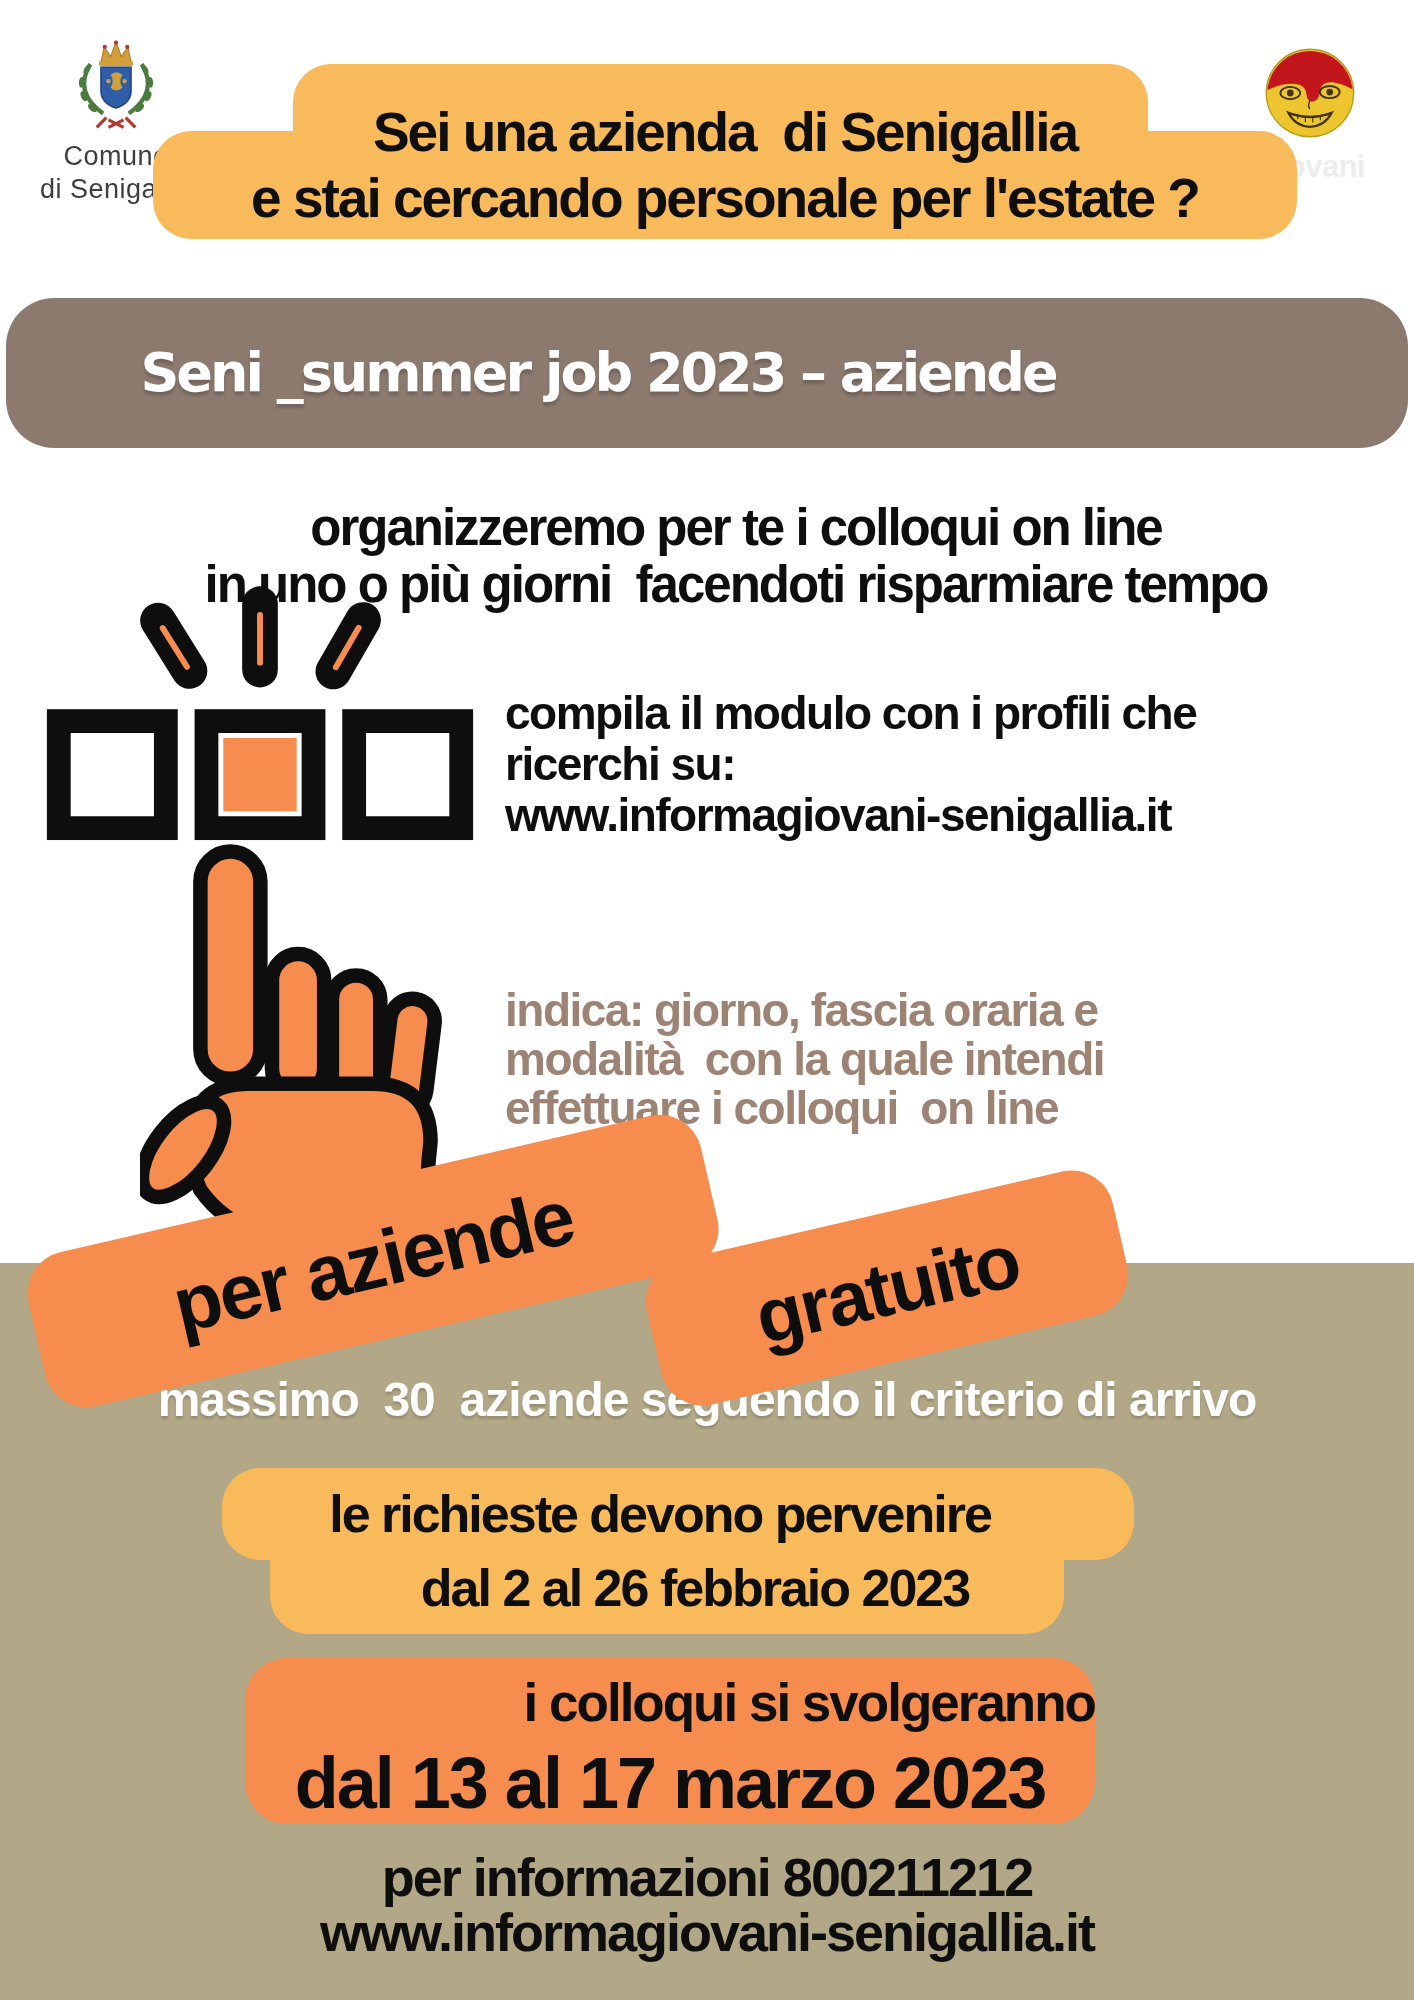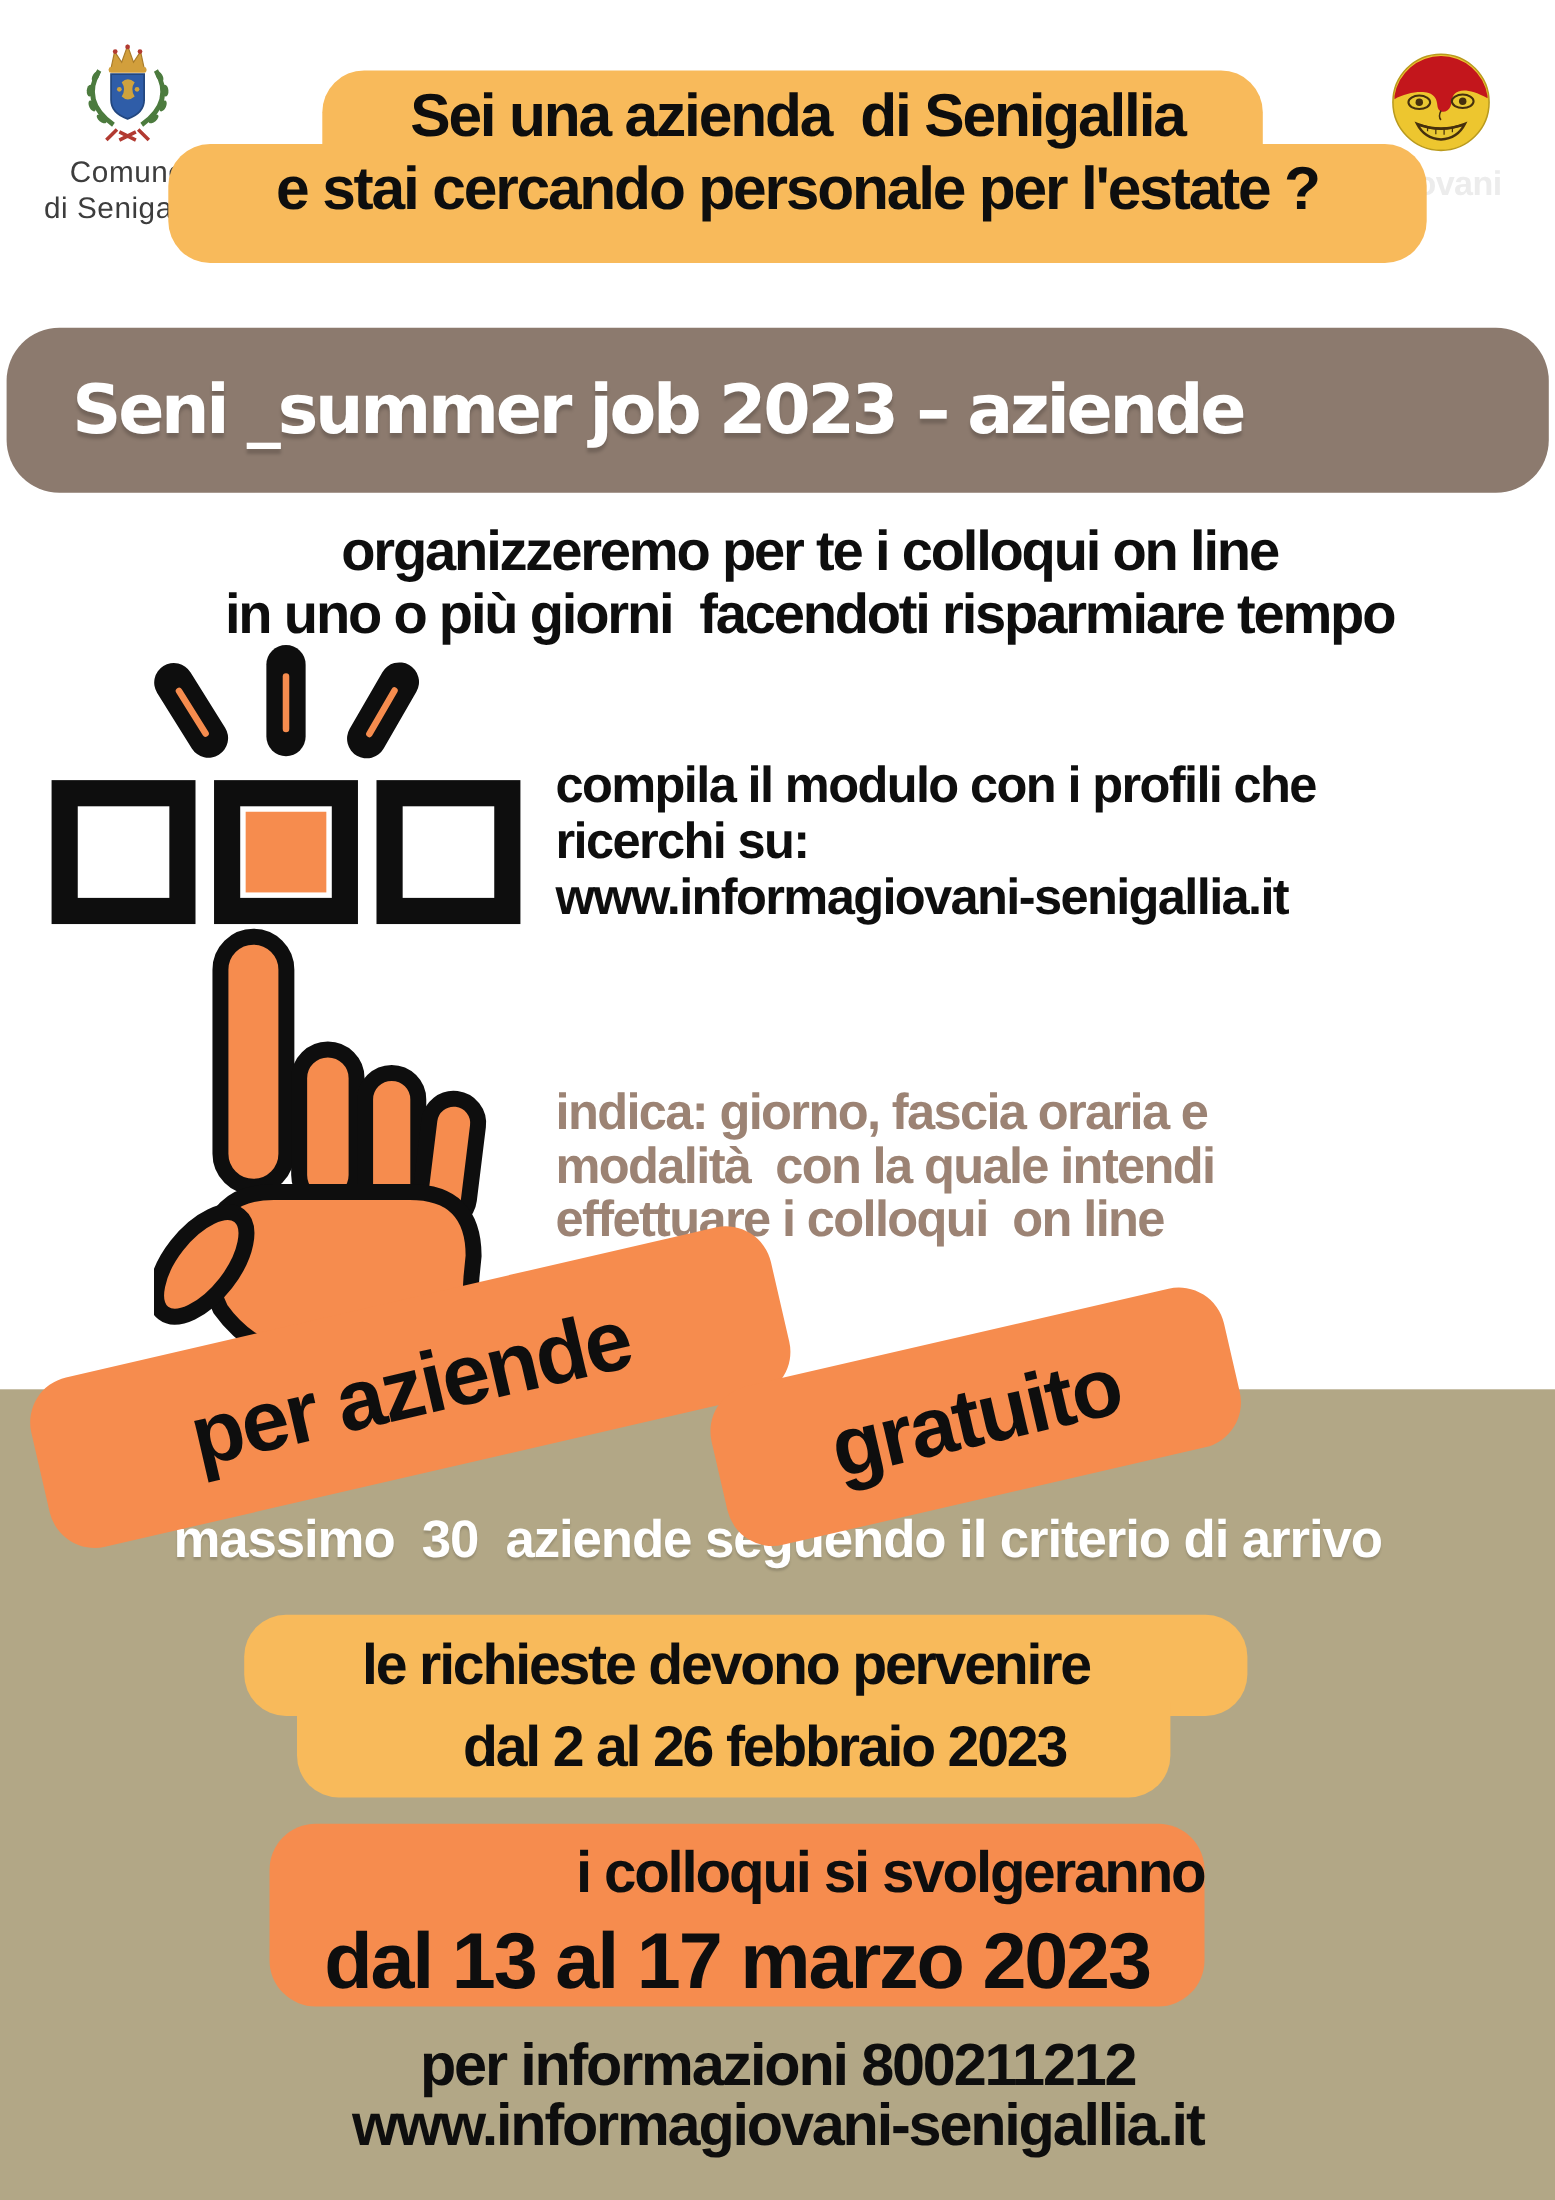--- a/index.html
+++ b/index.html
@@ -3,21 +3,21 @@
 <meta charset="utf-8">
 <style>
   html,body{margin:0;padding:0;background:#e8e8e8;}
   .poster{
     position:relative; width:1414px; height:2000px; background:#ffffff;
     overflow:hidden; font-family:"Liberation Sans", sans-serif; margin:0 auto;
   }
   .abs{position:absolute;}
   .h{font-weight:700; color:#0e0e0e; letter-spacing:-2px;}
   .pre{white-space:pre;}
-  .center{text-align:center;}
+  .center{text-align:center;margin-top:27px;}
 
   
   .crest{left:36px; top:34px; width:160px;}
   .crest svg{display:block; margin:0 auto;}
   .crest-caption{margin-top:4px; font-size:27px; color:#3d3d3d; line-height:1.22; text-align:center; letter-spacing:0.5px;}
 
   
   .watermark{left:1150px; top:146px; width:240px; z-index:1; color:#ececec;
     font-size:31px; font-weight:700; line-height:1.35; letter-spacing:-0.5px;}
 
@@ -27,21 +27,21 @@
   .qbanner-bottom{left:153px; top:131px; width:1144px; height:108px; background:#F8BA5B;
     border-radius:38px; z-index:2;}
   .qbanner-text{left:153px; top:72px; width:1144px; z-index:3; text-align:center;
     font-size:55px; line-height:1.2;}
 
   .intro{left:0; top:243px; width:1414px; font-size:50px;}
 
   
   .title-banner{left:6px; top:298px; width:1402px; height:150px; background:#8C7A6E; border-radius:48px;}
   .title-text{left:6px; top:298px; width:1184px; height:150px; line-height:150px; text-align:center;
-    font-family:"DejaVu Sans", sans-serif; font-weight:700; font-size:62px; color:#ffffff;
+    font-family:"DejaVu Sans", sans-serif; font-weight:700; font-size:54px; color:#ffffff;
     letter-spacing:-3px; text-shadow:0 4px 3px rgba(0,0,0,0.18);}
 
   .lead{left:0; top:472px; width:1414px; font-size:51px; line-height:1.12;padding-left:29px;}
 
   
   .checkbox-icon{left:35px; top:583px; z-index:1;}
   .hand-icon{left:140px; top:840px; z-index:2;}
 
   .compile{left:505px; top:688px; width:900px; font-size:46px; line-height:1.11; letter-spacing:-1.5px;}
   .indicate{left:505px; top:986px; width:900px; font-size:46px; line-height:1.07;

